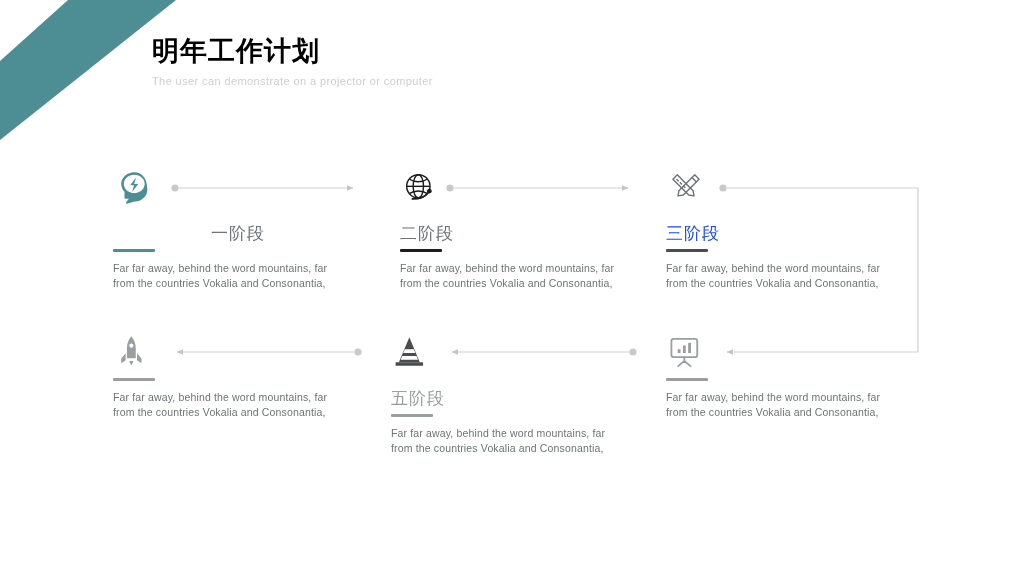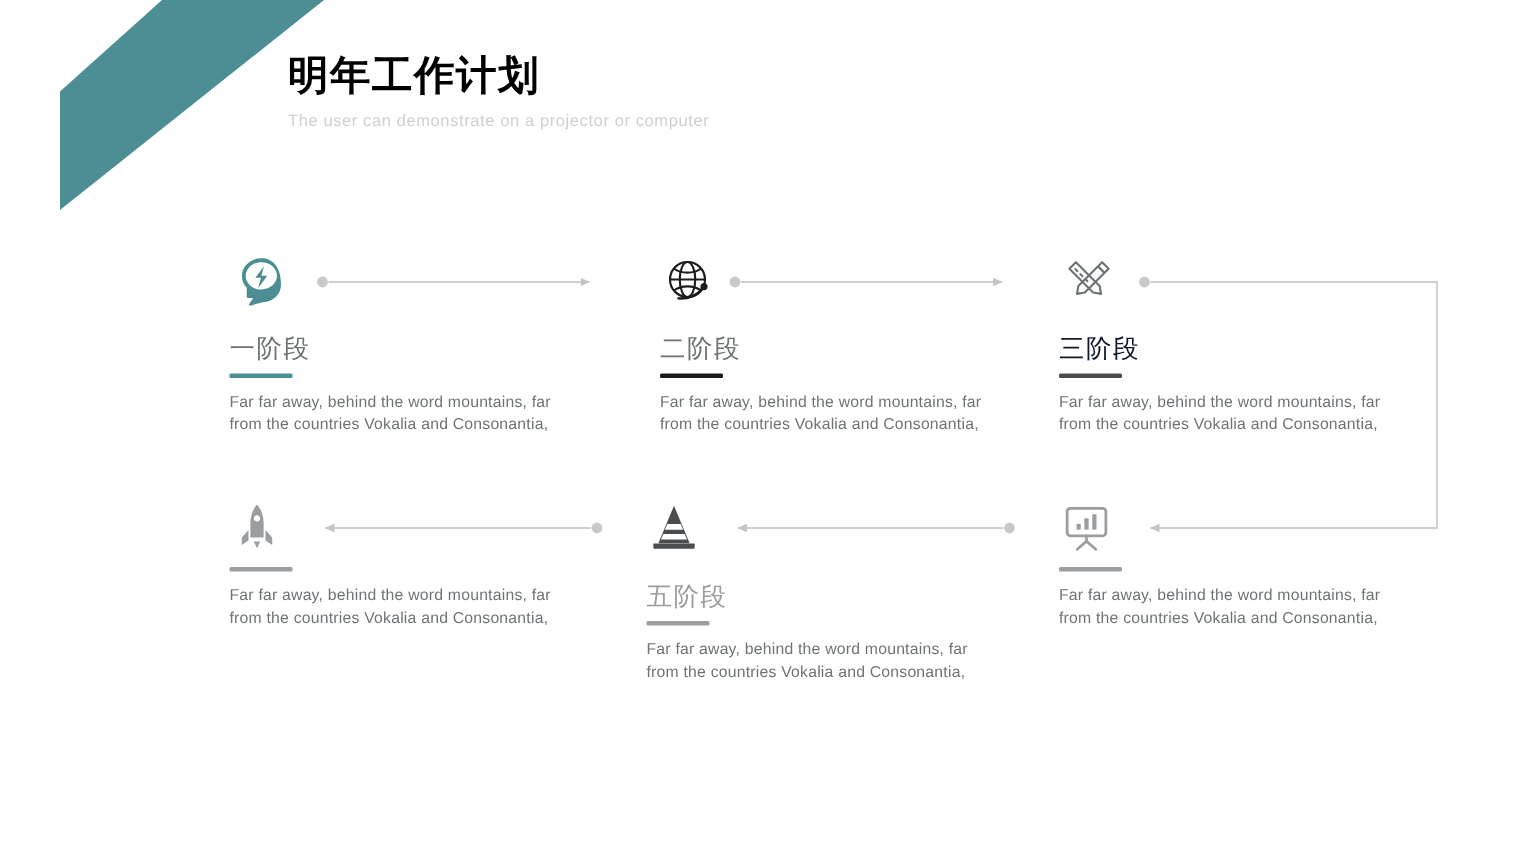--- a/index.html
+++ b/index.html
@@ -6,21 +6,20 @@
   html, body {
     width:1024px; height:576px;
     background:#ffffff;
     font-family:"Liberation Sans","DejaVu Sans",sans-serif;
     overflow:hidden;
   }
   #slide {
     position:relative;
     width:872px; height:576px;
     background:#ffffff;
-    margin-left:40px;
   }
 
   
   #band-layer {
     position:absolute; left:0; top:0; width:330px; height:160px;
     pointer-events:none;
   }
 
   
   #header { position:absolute; left:152px; top:33px; width:600px; }
@@ -133,21 +132,21 @@
 
   <div id="stages">
 
     <div class="stage" id="stage-1">
       <span class="stage-icon">
         <svg class="stage-icon" viewBox="0 0 48 48" xmlns="http://www.w3.org/2000/svg">
           <path fill="#4c8e93" d="M25.5 5c-8.6 0-15.6 6.3-15.6 14.1 0 3.6 1.5 6.9 3.9 9.4v7.2c0 .6.5 1.1 1.1 1.1h4.1l-3.3 4.7c-.5.7.1 1.6.9 1.4l9.3-2.6c.3-.1.5-.1.8-.1 8.2-.4 14.5-6.5 14.5-14.1C41.2 11.3 34.1 5 25.5 5zm0 3.2c6.9 0 12.5 4.9 12.5 10.9S32.4 30 25.5 30 13 25.1 13 19.1 18.6 8.2 25.5 8.2z"></path>
           <path fill="#4c8e93" d="M27.6 11.4l-7 9.2h4.6l-2.3 8.1 7.4-9.6h-4.8z"></path>
         </svg>
       </span>
-      <div class="stage-title" style="color: rgb(110, 115, 118);">一阶段</div>
+      <div class="stage-title" style="color: rgb(110, 115, 118); text-align: center;">一阶段</div>
       <div class="stage-rule" style="background: rgb(76, 142, 147);"></div>
       <div class="stage-body">Far far away, behind the word mountains, far from the countries Vokalia and Consonantia,</div>
     </div>
 
     <div class="stage" id="stage-2">
       <span class="stage-icon">
         <svg class="stage-icon" viewBox="0 0 48 48" xmlns="http://www.w3.org/2000/svg">
           <g fill="none" stroke="#1c1c1c" stroke-width="1.7">
             <circle cx="22" cy="22" r="14"></circle>
             <ellipse cx="22" cy="22" rx="6.2" ry="14"></ellipse>
@@ -170,21 +169,21 @@
           <g fill="none" stroke="#6e7376" stroke-width="1.7" stroke-linejoin="round">
 
             <path d="M34.5 8.2l5.2 5.2-19 19-6.3 1.1 1.1-6.3z"></path>
             <path d="M31.2 11.5l5.2 5.2"></path>
 
             <path d="M13.5 8.2L8.3 13.4l19 19 6.3 1.1-1.1-6.3z"></path>
             <path d="M12.6 13.2l2.6 2.6M16.6 17.2l2.6 2.6M20.6 21.2l2.6 2.6"></path>
           </g>
         </svg>
       </span>
-      <div class="stage-title" style="color: #0f172a;">三阶段</div>
+      <div class="stage-title" style="color: #1d4ed8;">三阶段</div>
       <div class="stage-rule" style="background: rgb(74, 77, 80);"></div>
       <div class="stage-body">Far far away, behind the word mountains, far from the countries Vokalia and Consonantia,</div>
     </div>
 
     <div class="stage" id="stage-6">
       <span class="stage-icon">
         <svg class="stage-icon" viewBox="0 0 48 48" xmlns="http://www.w3.org/2000/svg">
           <path fill="#9a9ea1" d="M22 4c-3.4 3.9-5.3 9.1-5.3 14.6v11.8h10.6V18.6C27.3 13.1 25.4 7.9 22 4zm0 8.6c1.4 0 2.5 1.1 2.5 2.5s-1.1 2.5-2.5 2.5-2.5-1.1-2.5-2.5 1.1-2.5 2.5-2.5z"></path>
           <path fill="#9a9ea1" d="M15.2 24.4l-4.6 5.2c-.5.6-.8 1.4-.8 2.2v4.6l5.4-3.6zM28.8 24.4l4.6 5.2c.5.6.8 1.4.8 2.2v4.6l-5.4-3.6z"></path>
           <path fill="#9a9ea1" d="M19.4 33.6h5.2l-2.6 5.4z"></path>

